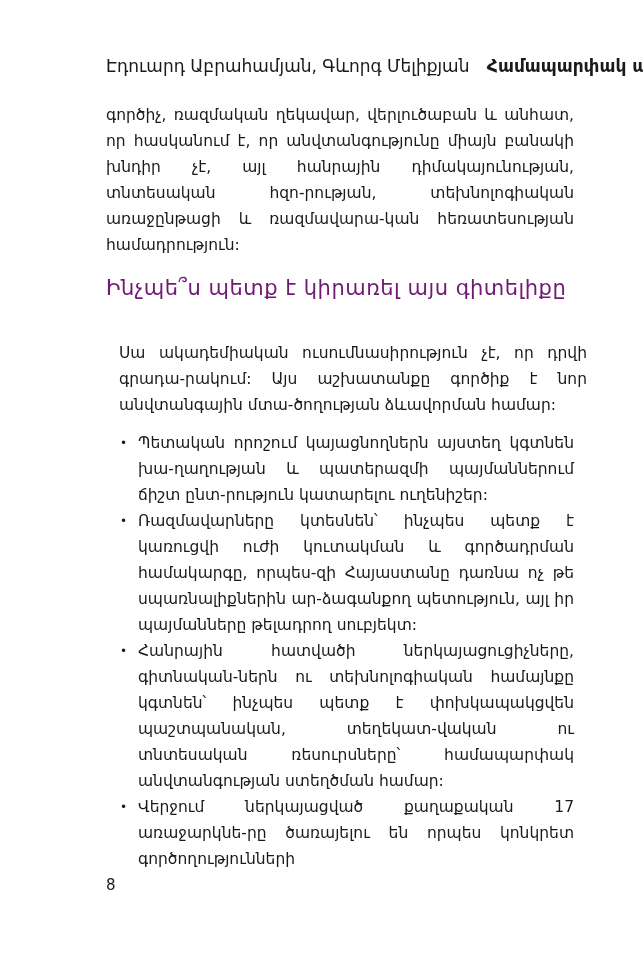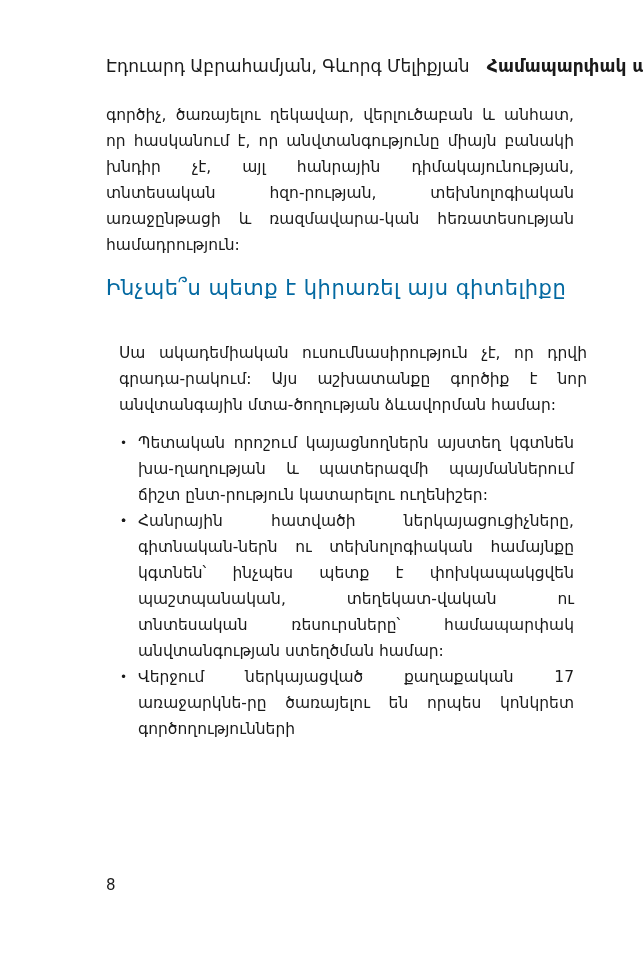--- a/index.html
+++ b/index.html
@@ -38,21 +38,21 @@
       font-size: 15.5px;
       line-height: 26px;
       text-align: justify;
     }
     .para-1 { top: 102px; }
     .section-heading {
       position: absolute;
       left: 106px;
       top: 276px;
       font-size: 21px;
-      color: #0369a1;
+      color: #701a75;
       white-space: nowrap;
       letter-spacing: 0.5px;
     }
     .para-2 { top: 327px; }
     .bullet-list {
       position: absolute;
       left: 106px;
       top: 430px;
       width: 468px;
       margin: 0;
@@ -82,33 +82,34 @@
     }
   </style>
 </head>
 <body>
 
 <div class="running-header">
   <span class="authors">Էդուարդ Աբրահամյան, Գևորգ Մելիքյան</span>
   <span class="book-title">Համապարփակ անվտանգություն</span>
 </div>
 
-<p class="body-text para-1" style="margin:0;">գործիչ, ծառայելու ղեկավար, վերլուծաբան և անհատ, որ հասկանում է, որ անվտանգությունը միայն բանակի խնդիր չէ, այլ հանրային դիմակայունության, տնտեսական հզո-րության, տեխնոլոգիական առաջընթացի և ռազմավարա-կան հեռատեսության համադրություն:</p>
+<p class="body-text para-1" style="margin:0;">գործիչ, ռազմական ղեկավար, վերլուծաբան և անհատ, որ հասկանում է, որ անվտանգությունը միայն բանակի խնդիր չէ, այլ հանրային դիմակայունության, տնտեսական հզո-րության, տեխնոլոգիական առաջընթացի և ռազմավարա-կան հեռատեսության համադրություն:</p>
 
 <h2 class="section-heading" style="margin:0;font-weight:normal;">Ինչպե՞ս պետք է կիրառել այս գիտելիքը</h2>
 
 <p class="body-text para-2" style="margin:13px;">Սա ակադեմիական ուսումնասիրություն չէ, որ դրվի գրադա-րակում: Այս աշխատանքը գործիք է նոր անվտանգային մտա-ծողության ձևավորման համար:</p>
 
 <ul class="bullet-list">
   <li>
     <span class="bullet">•</span>
     <span>Պետական որոշում կայացնողներն այստեղ կգտնեն խա-ղաղության և պատերազմի պայմաններում ճիշտ ընտ-րություն կատարելու ուղենիշեր:</span>
   </li>
   <li>
     <span class="bullet">•</span>
+    <span>Ռազմավարները կտեսնեն՝ ինչպես պետք է կառուցվի ուժի կուտակման և գործադրման համակարգը, որպես-զի Հայաստանը դառնա ոչ թե սպառնալիքներին ար-ձագանքող պետություն, այլ իր պայմանները թելադրող սուբյեկտ:</span>
   </li>
   <li>
     <span class="bullet">•</span>
     <span>Հանրային հատվածի ներկայացուցիչները, գիտնական-ներն ու տեխնոլոգիական համայնքը կգտնեն՝ ինչպես պետք է փոխկապակցվեն պաշտպանական, տեղեկատ-վական ու տնտեսական ռեսուրսները՝ համապարփակ անվտանգության ստեղծման համար:</span>
   </li>
   <li>
     <span class="bullet">•</span>
     <span>Վերջում ներկայացված քաղաքական 17 առաջարկնե-րը ծառայելու են որպես կոնկրետ գործողությունների</span>
   </li>
 </ul>

